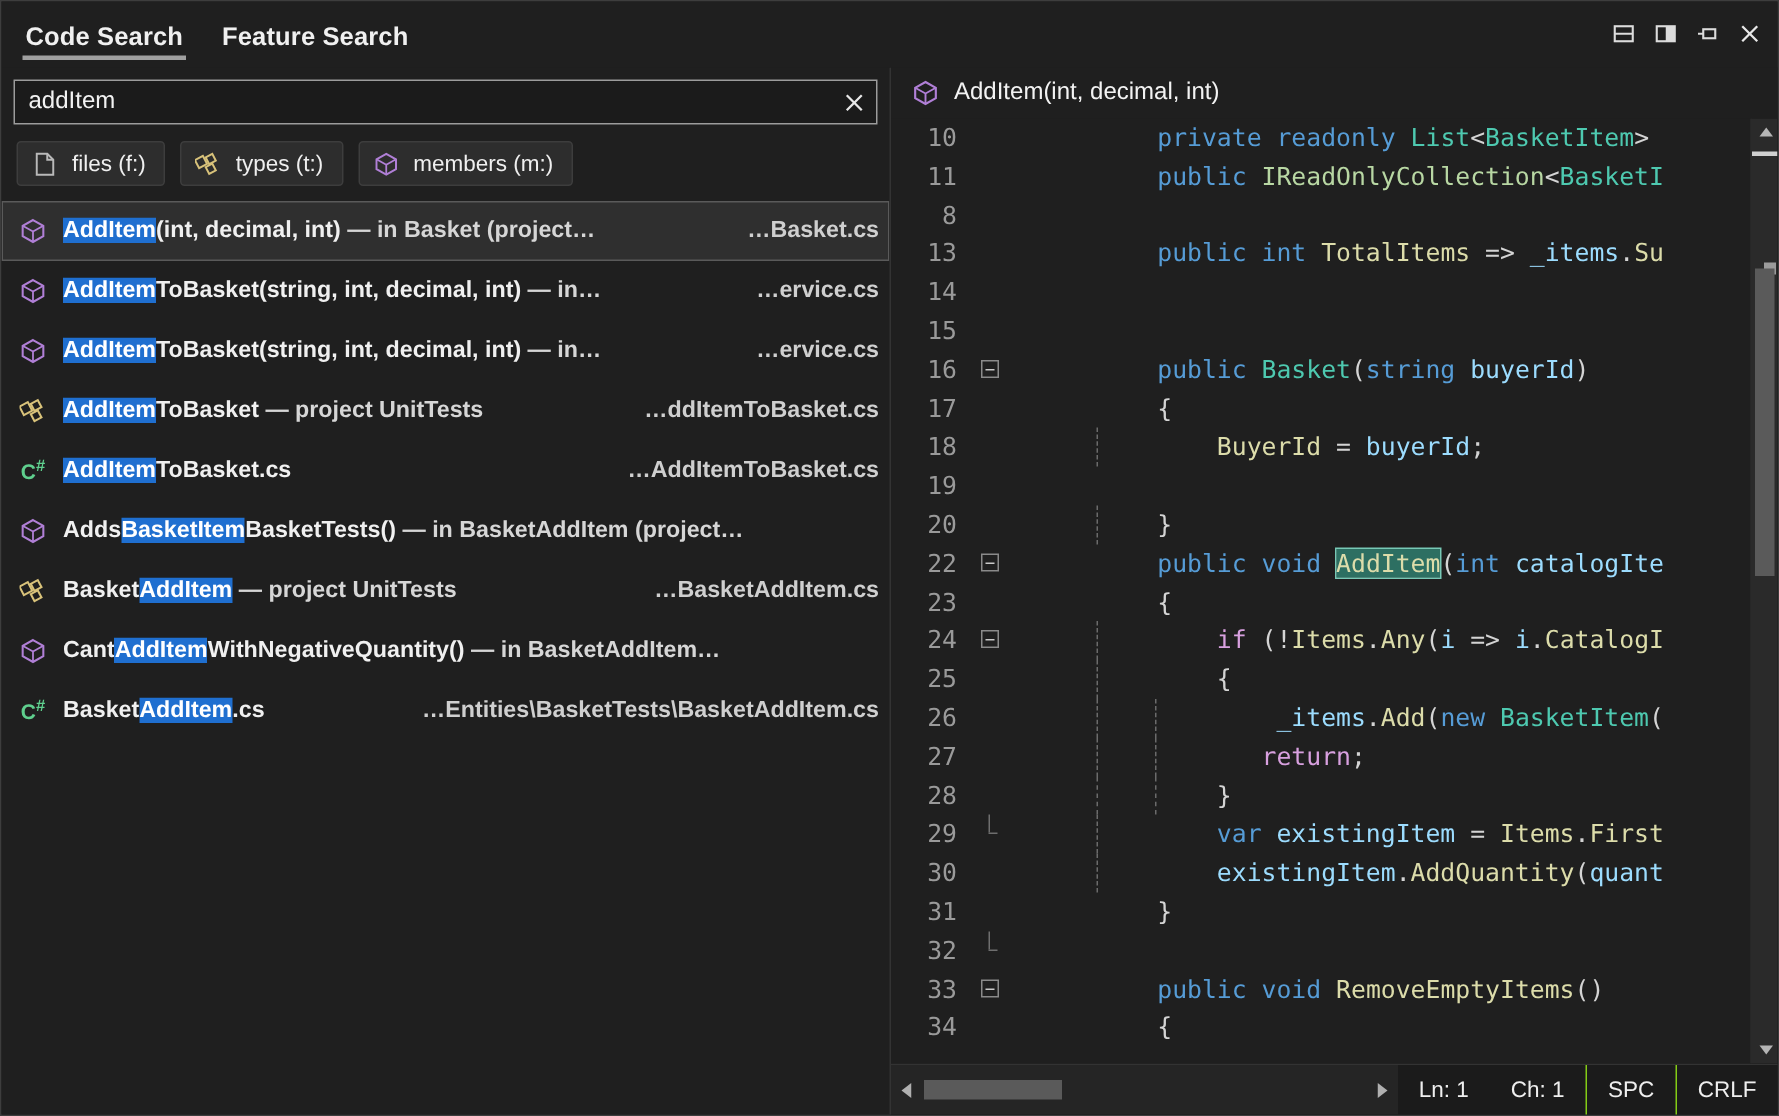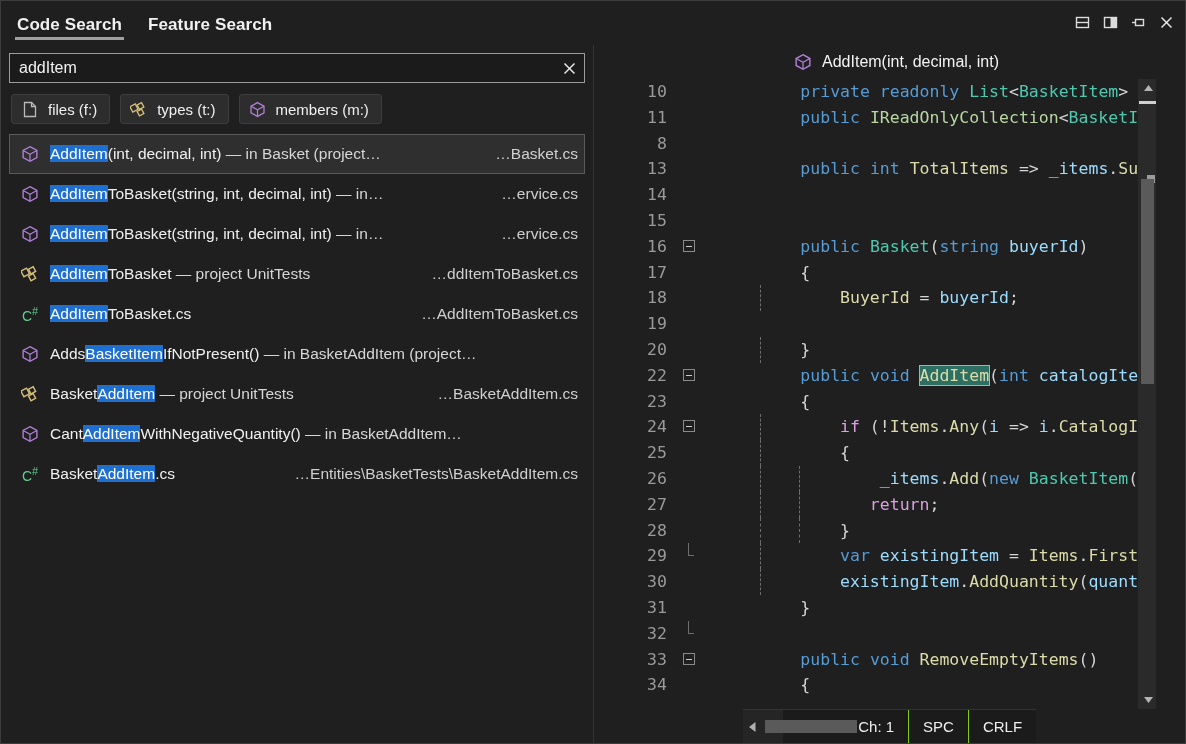--- a/index.html
+++ b/index.html
@@ -94,22 +94,23 @@
     border:1px solid #3d3d3d;
     border-radius:3px;
     color:#efefef; font-size:15px;
     cursor:default;
   }
   .pill .glyph{ width:18px; height:18px; display:flex;align-items:center;justify-content:center;}
 
   .results{
     flex:1 1 auto;
     overflow:hidden;
-    padding:0 8px;
+    padding:0 0;
     min-height:0;
+    font-weight:bold;
   }
   .row{
     height:40px;
     display:flex; align-items:center;
     padding:0 6px 0 8px;
     color:#f0f0f0; font-size:15.5px;
     cursor:default;
     border:1px solid transparent;
     white-space:nowrap;
   }
@@ -132,21 +133,20 @@
   .hl{ background:#1f6fd0; color:#ffffff; }
   .dim{ color:#d6d6d6; }
 
   
   .rightpane{
     flex:1 1 auto;
     background:#1f1f1f;
     display:flex; flex-direction:column;
     border-left:1px solid #333;
     min-width:0;
-    align-items:center;
   }
   .previewhead{
     height:34px; flex:0 0 34px;
     display:flex; align-items:center;
     padding-left:14px; gap:10px;
     color:#f3f3f3; font-size:16px;
     background:#1f1f1f;
   }
   .codearea{
     flex:1 1 auto;
@@ -425,21 +425,21 @@
           </div>
           <div class="row">
             <div class="icon">
               <span style="display: flex; align-items: center; justify-content: center;">
                 <svg width="18" height="18" viewBox="0 0 17 17" style="display:block">
                   <path d="M8.5 1.6 L15 5.2 V11.8 L8.5 15.4 L2 11.8 V5.2 Z" fill="none" stroke="#b07fd6" stroke-width="1.3"></path>
                   <path d="M2 5.2 L8.5 8.8 L15 5.2 M8.5 8.8 V15.4" fill="none" stroke="#b07fd6" stroke-width="1.15"></path>
                 </svg>
               </span>
             </div>
-            <div class="main"><span>Adds</span><span class="hl">Basket</span><span class="hl">Item</span><span>IfNotPresent()</span><span class="dim"> — in BasketAddItem (project…</span></div>
+            <div class="main"><span>Adds</span><span class="hl">Basket</span><span class="hl">Item</span><span>BasketTests()</span><span class="dim"> — in BasketAddItem (project…</span></div>
           </div>
           <div class="row">
             <div class="icon">
               <span style="display: flex; align-items: center; justify-content: center;">
                 <svg width="19" height="18" viewBox="0 0 18 17" style="display:block">
                   <rect x="1" y="4" width="6" height="6" fill="none" stroke="#d8c27a" stroke-width="1.3" transform="rotate(-28 4 7)"></rect>
                   <rect x="8" y="2.5" width="5" height="5" fill="none" stroke="#d8c27a" stroke-width="1.3" transform="rotate(-28 10.5 5)"></rect>
                   <rect x="8" y="9" width="5" height="5" fill="none" stroke="#d8c27a" stroke-width="1.3" transform="rotate(-28 10.5 11.5)"></rect>
                 </svg>
               </span>

